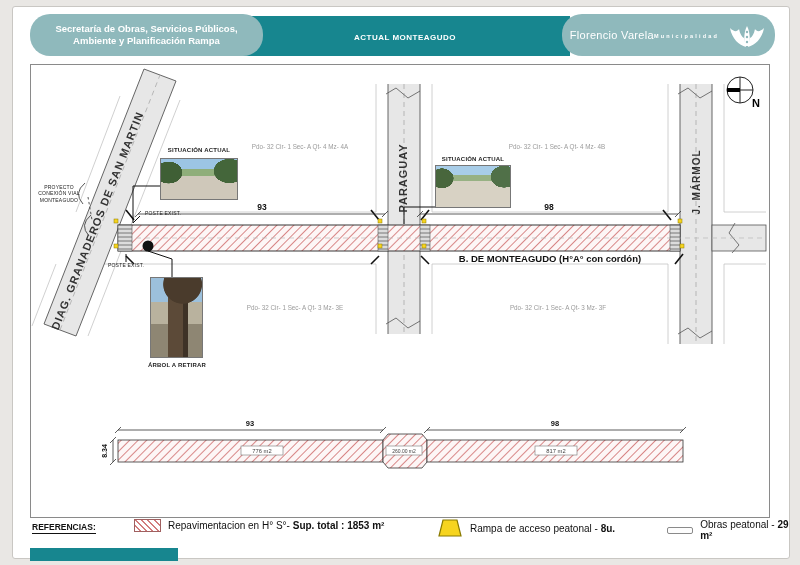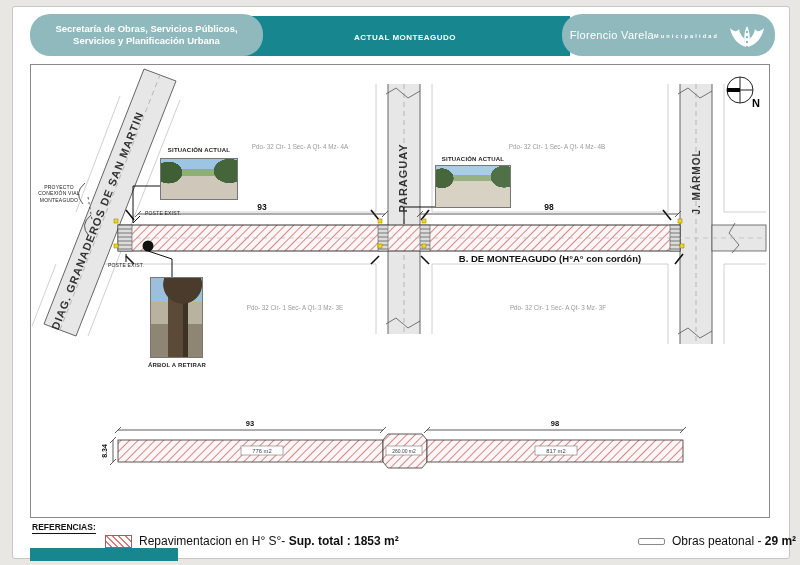--- a/index.html
+++ b/index.html
@@ -37,40 +37,40 @@
   .photo3{left:150px;top:277px;width:53px;height:81px;
     background:
       radial-gradient(circle at 62% 8%, #4a3b2c 0 24%, transparent 25%),
       linear-gradient(90deg, transparent 0 34%, #5c4a38 34% 62%, #3e3226 62% 72%, transparent 72%),
       linear-gradient(180deg,#9cc0dc 0 30%,#b9b29e 30% 58%,#8e8673 58% 100%);}
   .tinylabel{position:absolute;font-size:6px;font-weight:bold;color:#222;text-align:center;letter-spacing:.2px;}
   .microlabel{position:absolute;font-size:5px;color:#222;text-align:center;line-height:6.3px;letter-spacing:.2px;}
 
   
   .legend-title{position:absolute;left:32px;top:522px;font-size:8.5px;font-weight:bold;color:#111;border-bottom:1px solid #111;padding-bottom:1px;}
-  .legend-item{position:absolute;top:534px;display:flex;align-items:center;gap:7px;font-size:12px;color:#111;}
+  .legend-item{position:absolute;top:519px;display:flex;align-items:center;gap:7px;font-size:10px;color:#111;margin-left:29px;}
   .legend-item b{font-weight:bold;}
   .sw-hatch{width:27px;height:13px;border:1px solid #a06060;box-sizing:border-box;
     background:repeating-linear-gradient(45deg,#fff 0 3px,#d27c7c 3px 4.4px);}
   .sw-senda{width:27px;height:7px;background:#fdfdfd;border:1px solid #8a8a8a;border-radius:2px;box-sizing:border-box;}
 
   .footer-bar{position:absolute;left:30px;top:548px;width:148px;height:13px;background:#17868f;}
 </style>
 </head>
 <body>
 
 <div class="page">
   <div class="sheet"></div>
 
   <div class="hdr-band">
     <div class="s">ACTUAL MONTEAGUDO</div>
   </div>
   <div class="hdr-box hdr-left">
     <span>Secretaría de Obras, Servicios Públicos,</span>
-    <span>Servicios y Planificación Urbana</span>
+    <span>Ambiente y Planificación Rampa</span>
   </div>
   <div class="hdr-box hdr-right">
     <div class="org-names">
       <span class="org">Florencio Varela</span>
       <span class="org-sub">Municipalidad</span>
     </div>
     <svg width="40" height="30" viewBox="0 0 40 30">
       <path d="M19,27 C12,25 5,19 3,8 C7,12 10,12 12,9 C13,14 15,17 17,18 Z" fill="#fff"></path>
       <path d="M21,27 C28,25 35,19 37,8 C33,12 30,12 28,9 C27,14 25,17 23,18 Z" fill="#fff"></path>
       <path d="M17.5,26 C17,18 17,12 20,6 C23,12 23,18 22.5,26 Z" fill="#fff"></path>
@@ -263,19 +263,25 @@
     <span>MONTEAGUDO</span>
   </div>
   <div class="microlabel" style="left:141px;top:210px;width:44px;">POSTE EXIST.</div>
   <div class="microlabel" style="left:104px;top:262px;width:44px;">POSTE EXIST.</div>
 
   <div class="legend-title">REFERENCIAS:</div>
   <div class="legend-item" style="left:105px;">
     <span class="sw-hatch"></span>
     <span><span>Repavimentacion en H° S°- </span><b>Sup. total : 1853 m²</b></span>
   </div>
+  <div class="legend-item" style="left:408px;">
+    <svg width="26" height="18" viewBox="0 0 26 18">
+      <polygon points="6,1 20,1 24,17 2,17" fill="#f6d41f" stroke="#8a7a00" stroke-width="1.2"></polygon>
+    </svg>
+    <span><span>Rampa de acceso peatonal - </span><b>8u.</b></span>
+  </div>
   <div class="legend-item" style="left:638px;">
     <span class="sw-senda"></span>
     <span><span>Obras peatonal - </span><b>29 m²</b></span>
   </div>
 
   <div class="footer-bar"></div>
 </div>
 
 </body></html>

